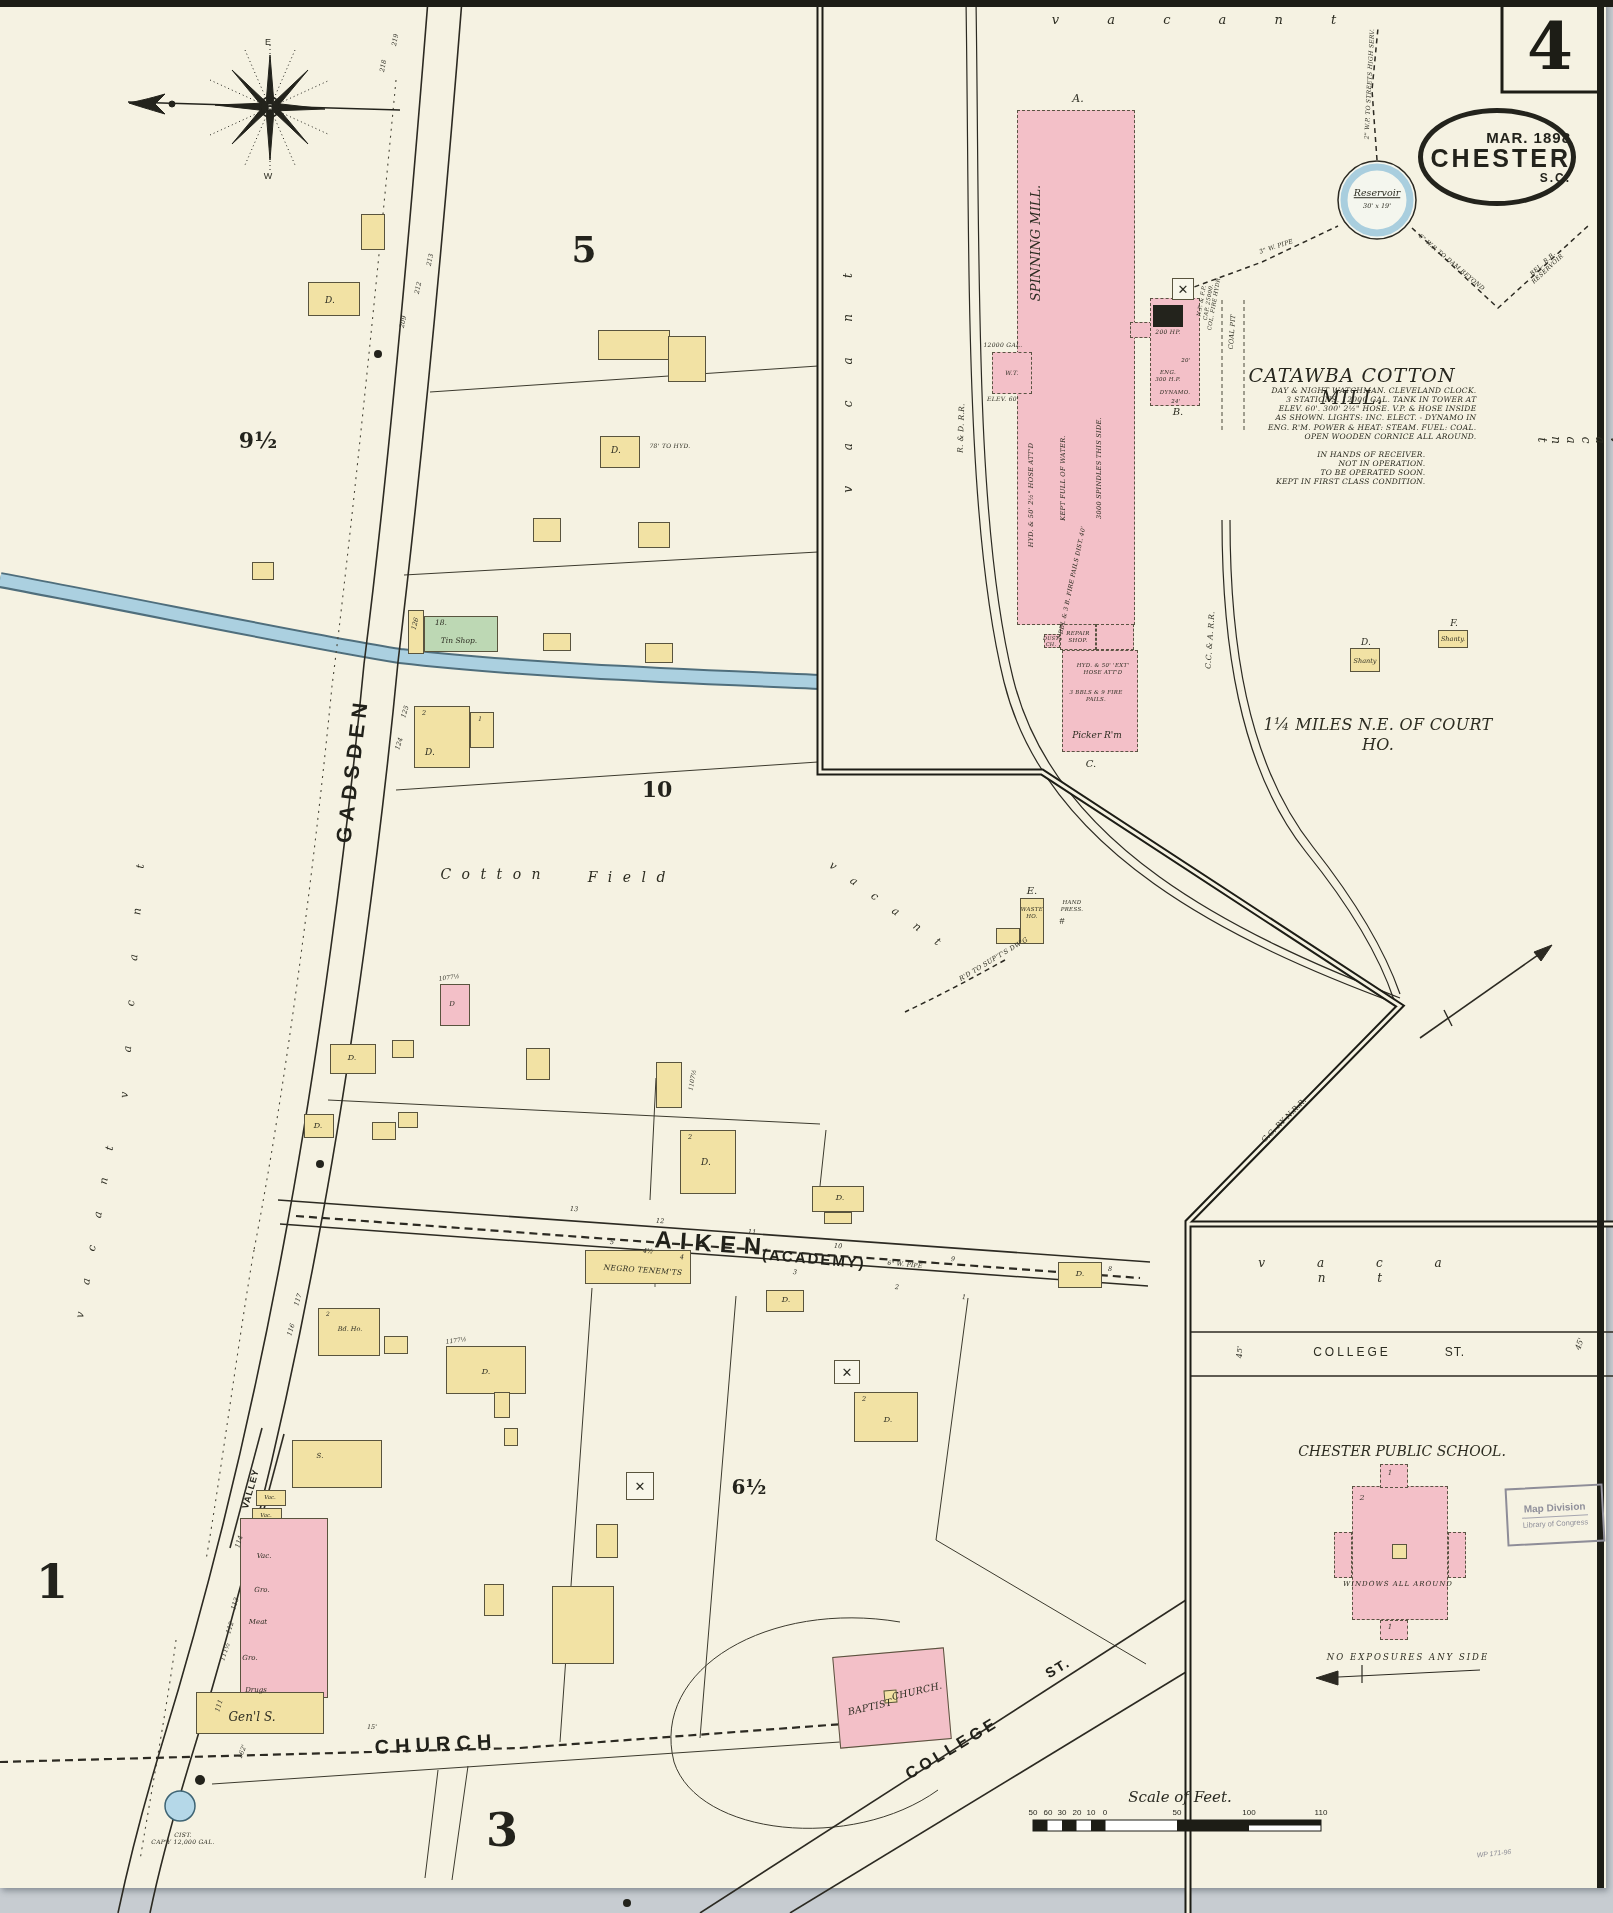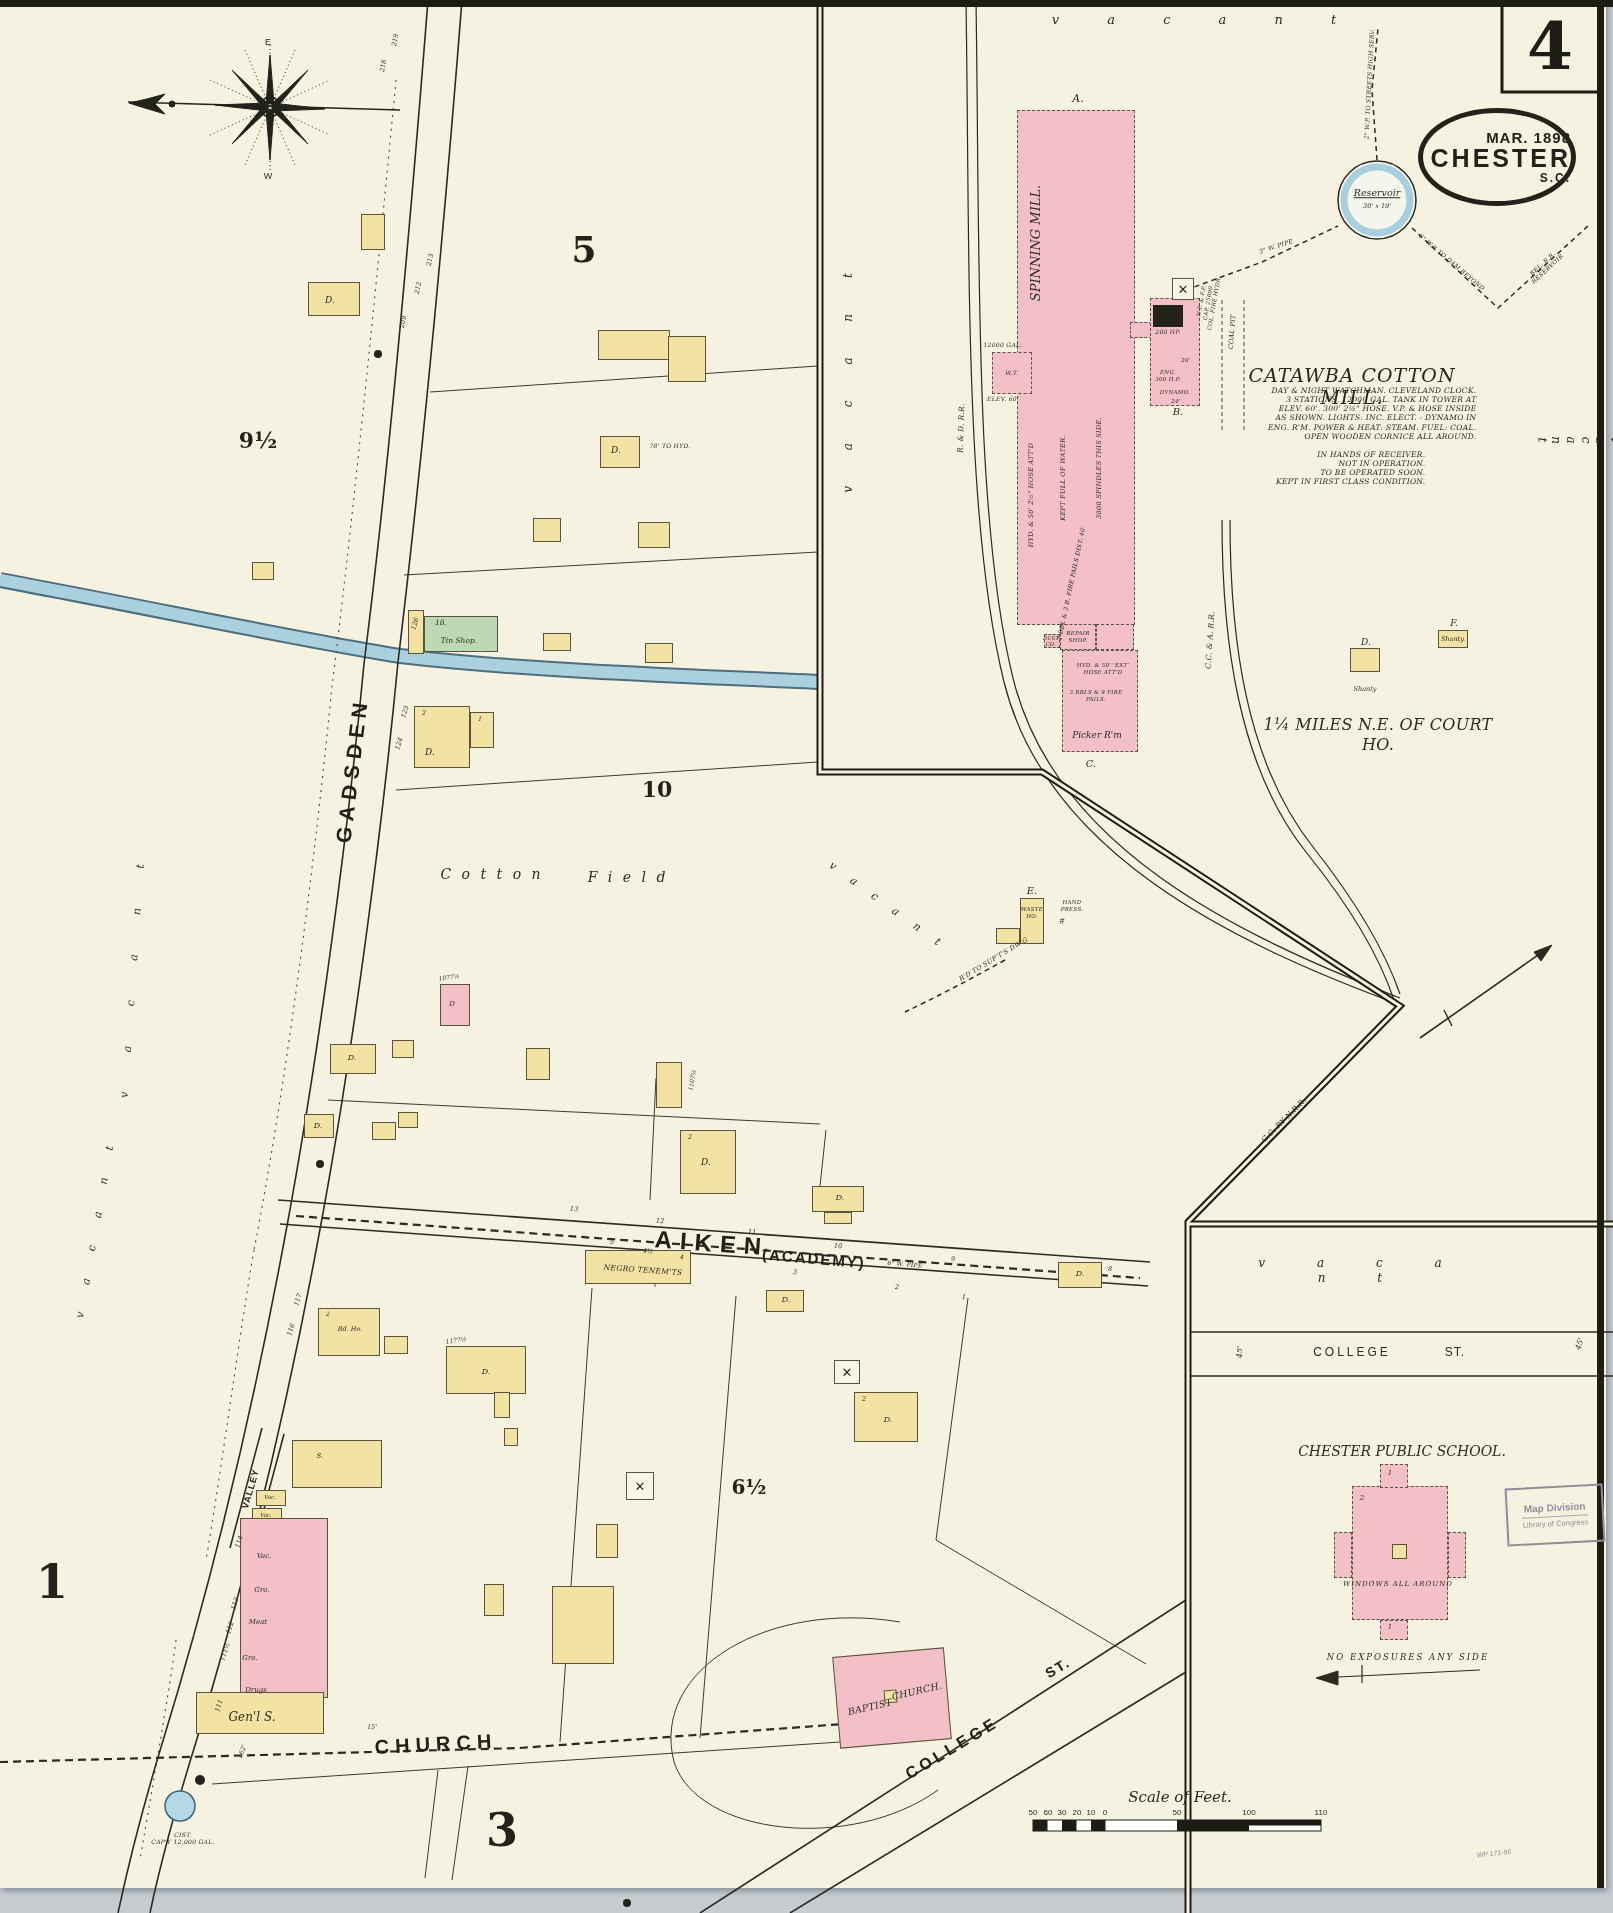--- a/index.html
+++ b/index.html
@@ -346,21 +346,21 @@
       <div class="ann sc" style="left: 1097px; top: 735px; font-size: 9px; --r: 0deg;">Picker R'm</div>
       <div class="ann sc" style="left: 1091px; top: 764px; font-size: 10px; --r: 0deg;">C.</div>
       <div class="ann sc" style="left: 1032px; top: 891px; font-size: 10px; --r: 0deg;">E.</div>
       <div class="ann hand" style="left: 1032px; top: 913px; font-size: 5.5px; --r: 0deg;">WASTE
 HO.</div>
       <div class="ann hand" style="left: 1072px; top: 906px; font-size: 5.5px; --r: 0deg;">HAND
 PRESS.</div>
       <div class="ann cap" style="left: 1062px; top: 921px; font-size: 9px; --r: 0deg;">#</div>
       <div class="ann hand" style="left: 994px; top: 960px; font-size: 6.5px; --r: -31deg;">R'D TO SUP'T'S DW'G</div>
       <div class="ann sc" style="left: 1366px; top: 642px; font-size: 9px; --r: 0deg;">D.</div>
-      <div class="ann sc" style="left: 1365px; top: 662px; font-size: 6.5px; margin-top: 28px; --r: 0deg;">Shanty</div>
+      <div class="ann sc" style="left: 1365px; top: 662px; font-size: 6.5px; --r: 0deg;">Shanty</div>
       <div class="ann sc" style="left: 1454px; top: 623px; font-size: 9px; --r: 0deg;">F.</div>
       <div class="ann sc" style="left: 1453px; top: 640px; font-size: 6.5px; --r: 0deg;">Shanty.</div>
       <div class="ann hand" style="left: 961px; top: 428px; font-size: 7.5px; --r: -88deg;">R. &amp; D. R.R.</div>
       <div class="ann hand" style="left: 1210px; top: 640px; font-size: 7.5px; --r: -86deg;">C.C. &amp; A. R.R.</div>
       <div class="ann hand" style="left: 1284px; top: 1120px; font-size: 7.5px; --r: -45deg;">G.C. RY N.R.R.</div>
       <div class="ann sc" style="left: 1377px; top: 193px; font-size: 9.5px; text-decoration: underline; --r: 0deg;">Reservoir</div>
       <div class="ann sc" style="left: 1377px; top: 207px; font-size: 6.5px; --r: 0deg;">30' x 19'</div>
       <div class="ann hand" style="left: 1369px; top: 84px; font-size: 6px; --r: -87deg;">2" W.P. TO STREETS HIGH SERV.</div>
       <div class="ann hand" style="left: 1276px; top: 246px; font-size: 6px; --r: -18deg;">3" W. PIPE</div>
       <div class="ann hand" style="left: 1452px; top: 262px; font-size: 6px; --r: 40deg;">6" W.P. TO DAM BEYOND</div>

